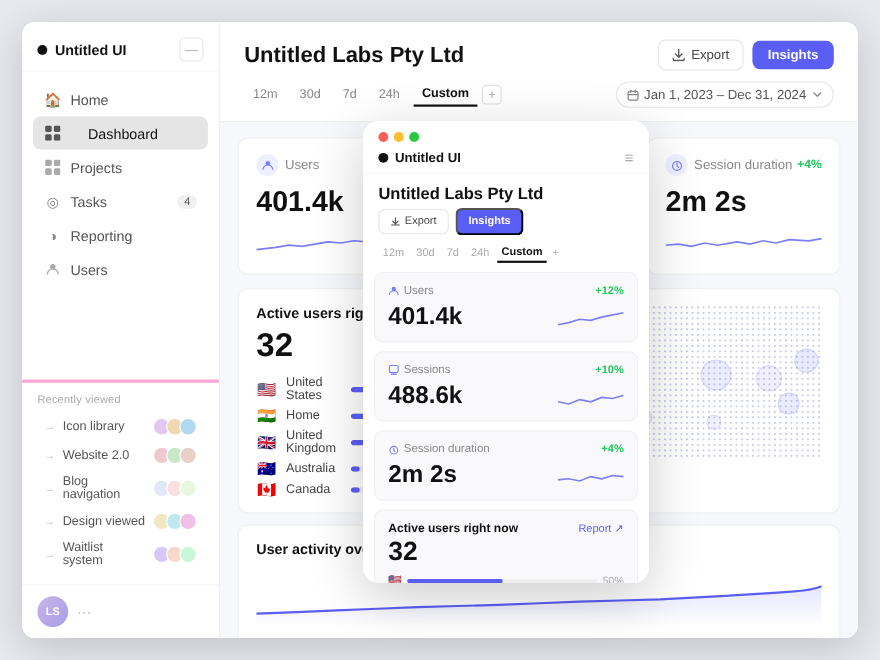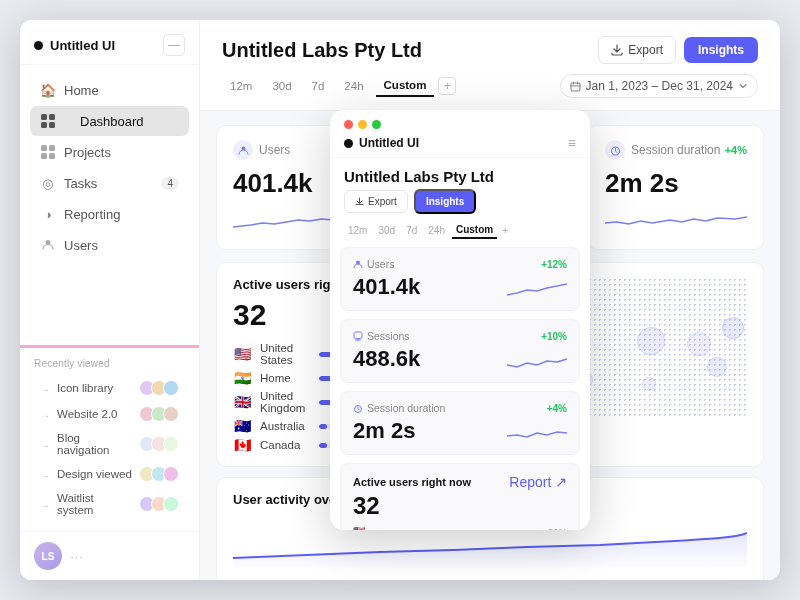--- a/index.html
+++ b/index.html
@@ -509,21 +509,21 @@
       border-radius: 8px;
       padding: 10px 12px;
       margin-bottom: 8px;
       border: 1px solid #f0f0f0;
     }
     .mobile-active-header {
       display: flex; align-items: center; justify-content: space-between;
       margin-bottom: 2px;
     }
     .mobile-active-title { font-size: 11px; font-weight: 600; color: #111; }
-    .mobile-report-link { font-size: 14px; color: #5b5ef4; }
+    .mobile-report-link { font-size: 10px; color: #5b5ef4; }
     .mobile-active-count { font-size: 24px; font-weight: 800; color: #111; margin-bottom: 6px; }
     .mobile-country-item {
       display: flex; align-items: center; gap: 5px;
       font-size: 10px; color: #444; margin-bottom: 4px;
     }
     .mobile-country-bar-wrap {
       flex: 1; height: 4px; background: #eee; border-radius: 2px; overflow: hidden;
     }
     .mobile-country-bar { height: 100%; background: #5b5ef4; border-radius: 2px; }
     .mobile-country-pct { font-size: 9.5px; color: #aaa; }

